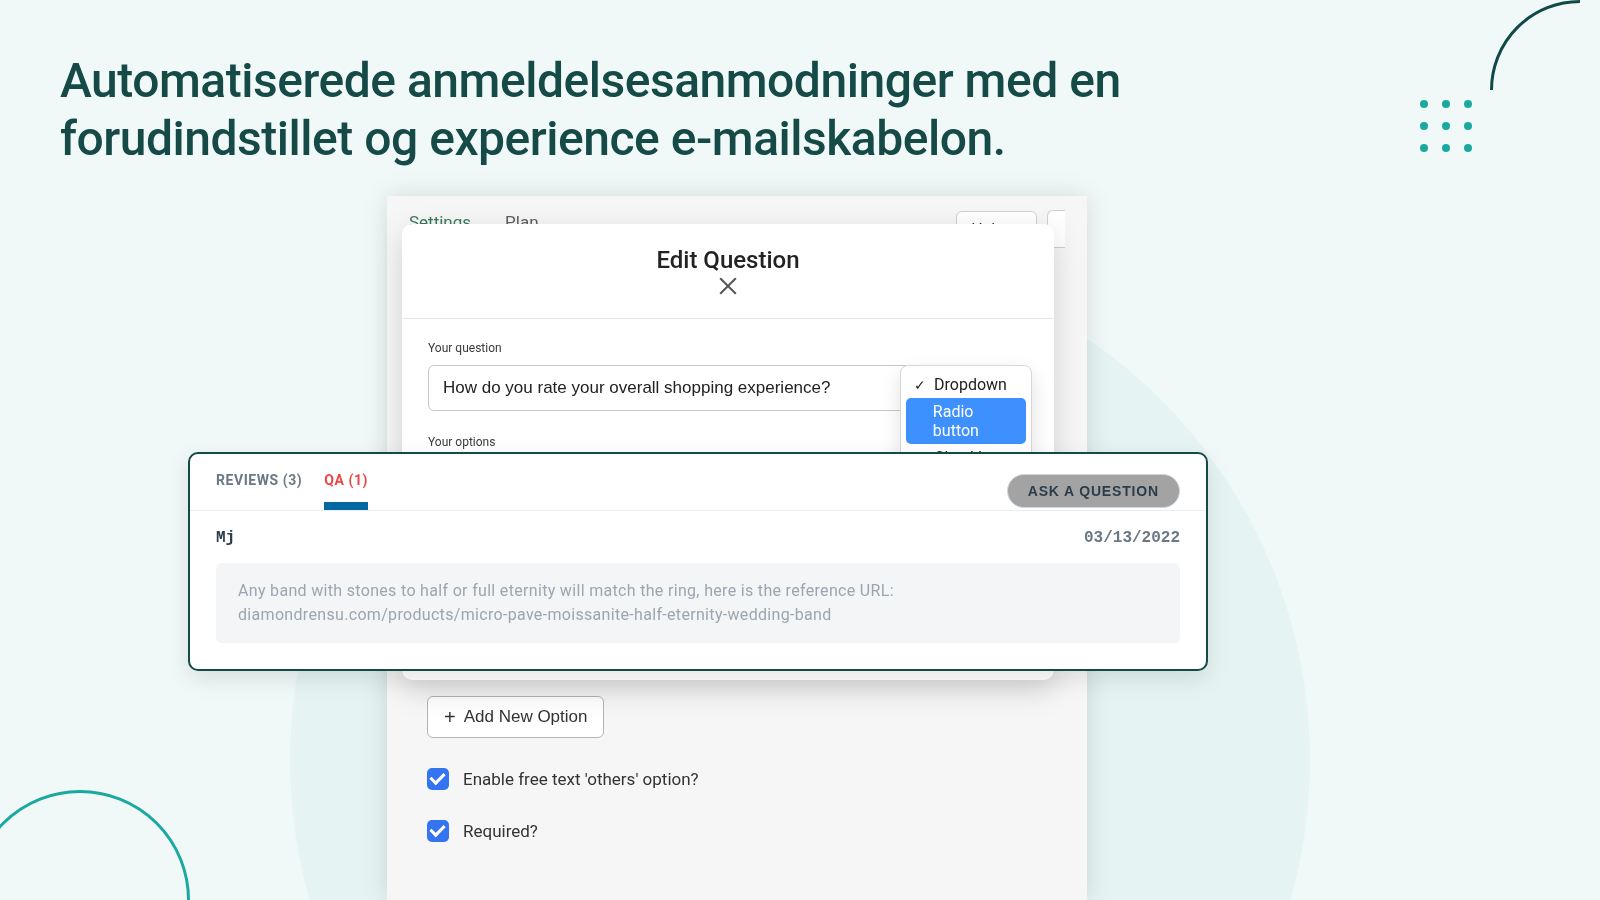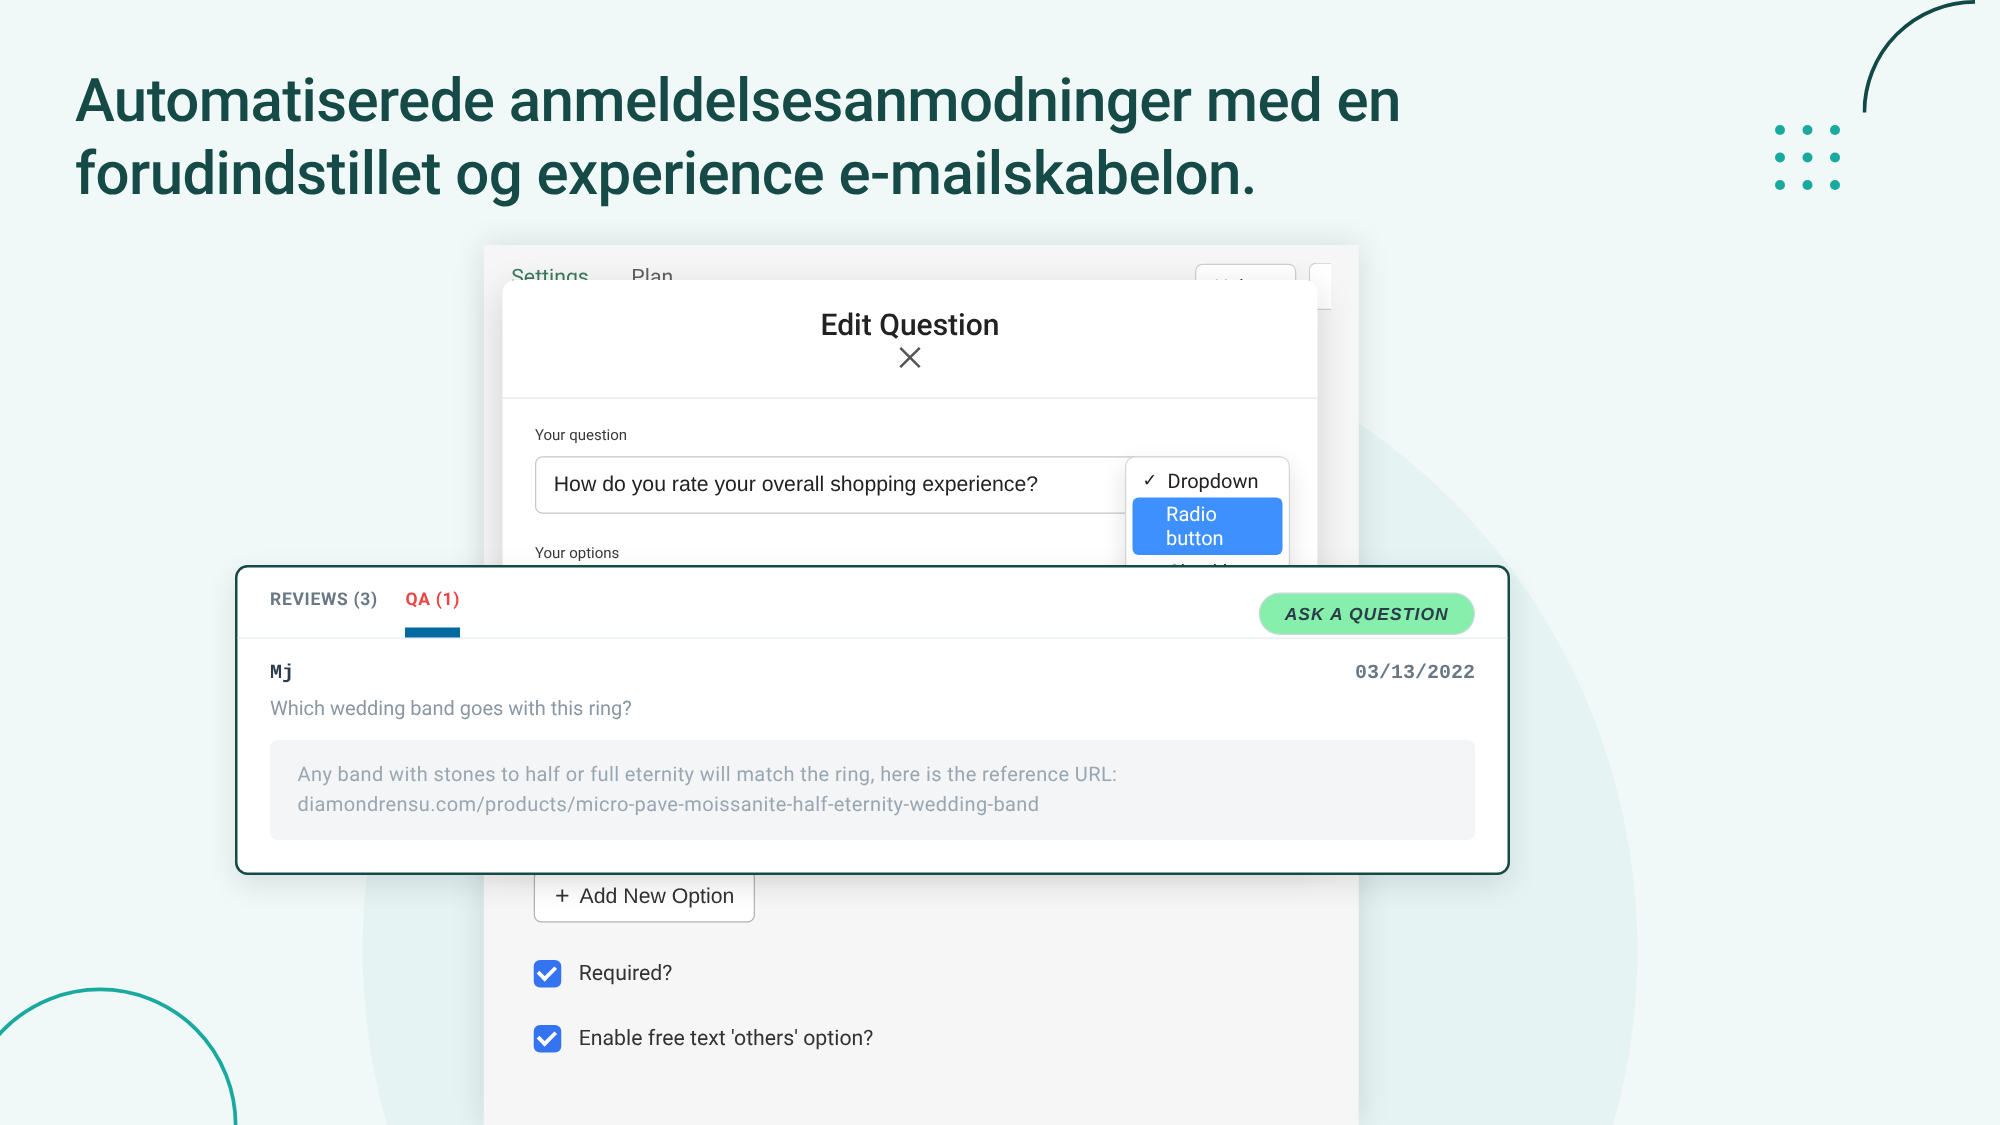--- a/index.html
+++ b/index.html
@@ -129,23 +129,23 @@
     position: absolute; left: 188px; top: 452px; width: 1020px;
     background: #fff; border: 2px solid #154a47; border-radius: 10px;
     z-index: 4; padding: 18px 26px 26px 26px;
     box-shadow: 0 8px 24px rgba(0,0,0,0.10);
   }
   .qa-top { display: flex; align-items: center; justify-content: space-between; }
   .qa-tabs { display: flex; gap: 22px; color: #6a7885; font-size: 14px; font-weight: 700; letter-spacing: 0.04em; }
   .qa-tab { padding-bottom: 14px; cursor: pointer; }
   .qa-tab.active { color: #ef4444; border-bottom: 8px solid #0369a1; }
   .ask-btn {
-    border: 1px solid #cdd7e0; border-radius: 20px; background: #86efac;
+    border: 1px solid #cdd7e0; border-radius: 20px; background: #a3a3a3;
     padding: 8px 20px; font-size: 14px; font-weight: 700; letter-spacing: 0.06em;
-    color: #2d3c4b; cursor: pointer; font-style: italic;
+    color: #2d3c4b; cursor: pointer;
   }
   .qa-divider { height: 1px; background: #e7edf2; margin: 0 -26px 18px -26px; }
   .qa-row { display: flex; justify-content: space-between; font-size: 16px; color: #2d3c4b; font-weight: 600; font-family: Liberation Mono, monospace; }
   .qa-q { margin-top: 10px; color: #8a97a4; font-size: 16px; }
   .qa-answer {
     margin-top: 16px; background: #f3f5f7; border-radius: 6px; padding: 16px 22px;
     color: #9aa6b1; font-size: 16px; line-height: 1.5; letter-spacing: 0.02em;
   }
 </style>
 </head>
@@ -184,25 +184,25 @@
   </div>
 
   <div class="admin-body-bottom">
     <div class="row-icon">A</div>
     <button class="add-option">
       <span style="font-size:20px;line-height:1;">+</span>
       <span>Add New Option</span>
     </button>
     <div class="checkrow">
       <span class="cbx"></span>
-      <span>Required?</span>
+      <span>Enable free text 'others' option?</span>
     </div>
     <div class="checkrow">
       <span class="cbx"></span>
-      <span>Enable free text 'others' option?</span>
+      <span>Required?</span>
     </div>
   </div>
 </div>
 
 <div class="modal">
   <div class="modal-header">
     <div class="modal-title">Edit Question</div>
     <div class="close-btn"></div>
   </div>
   <div class="modal-body">
@@ -241,15 +241,14 @@
       <div class="qa-tab">REVIEWS (3)</div>
       <div class="qa-tab active">QA (1)</div>
     </div>
     <button class="ask-btn">ASK A QUESTION</button>
   </div>
   <div class="qa-divider"></div>
   <div class="qa-row">
     <span>Mj</span>
     <span style="color:#6a7885;font-weight:600">03/13/2022</span>
   </div>
-  <div class="qa-q">Which wedding band goes with this ring?</div>
   <div class="qa-answer">Any band with stones to half or full eternity will match the ring, here is the reference URL: diamondrensu.com/products/micro-pave-moissanite-half-eternity-wedding-band</div>
 </div>
 
 </body></html>

